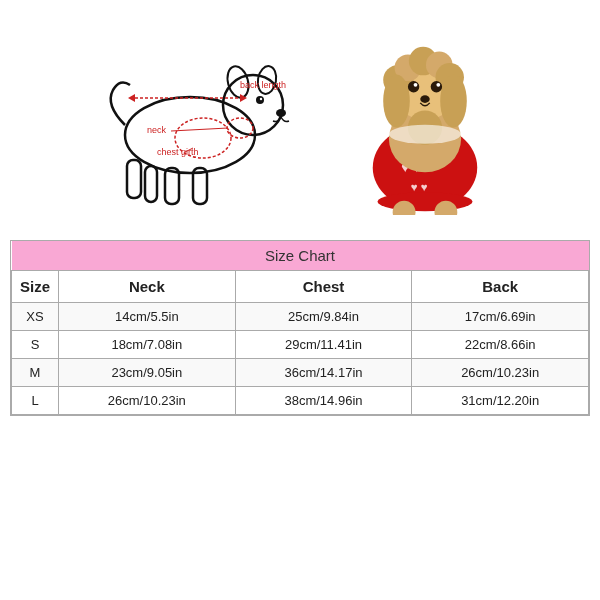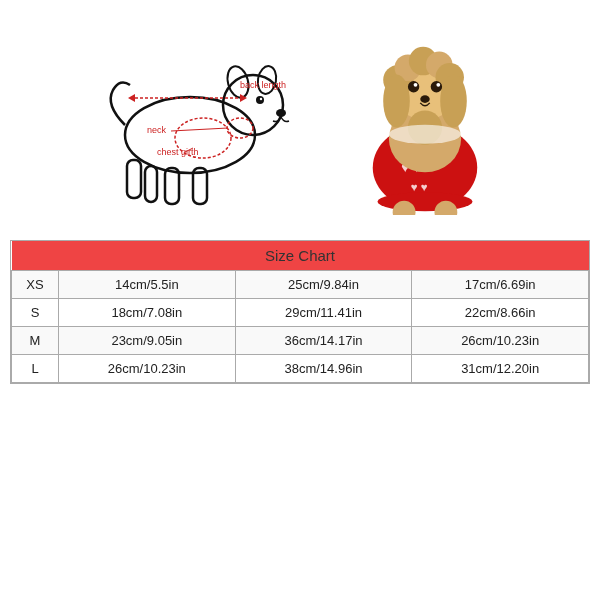--- a/index.html
+++ b/index.html
@@ -63,21 +63,21 @@
     table {
       width: 100%;
       border-collapse: collapse;
     }
     .chart-title {
       text-align: center;
       padding: 6px;
       font-size: 15px;
       color: #333;
       border-bottom: 1.5px solid #aaa;
-      background: #ef4444;
+      background: #f9a8d4;
     }
     thead tr th {
       border: 1px solid #aaa;
       padding: 7px 4px;
       font-weight: bold;
       font-size: 15px;
       text-align: center;
       background: #fff;
       color: #222;
     }
@@ -194,20 +194,26 @@
       </svg>
     </div>
   </div>
 
   <div class="table-container">
     <table>
       <thead>
         <tr>
           <td colspan="4" class="chart-title">Size Chart</td>
         </tr>
+        <tr>
+          <th>Size</th>
+          <th>Neck</th>
+          <th>Chest</th>
+          <th>Back</th>
+        </tr>
       </thead>
       <tbody id="table-body">
       <tr>
             <td class="size-col">XS</td>
             <td>14cm/5.5in</td>
             <td>25cm/9.84in</td>
             <td>17cm/6.69in</td>
           </tr>
           <tr>
             <td class="size-col">S</td>

